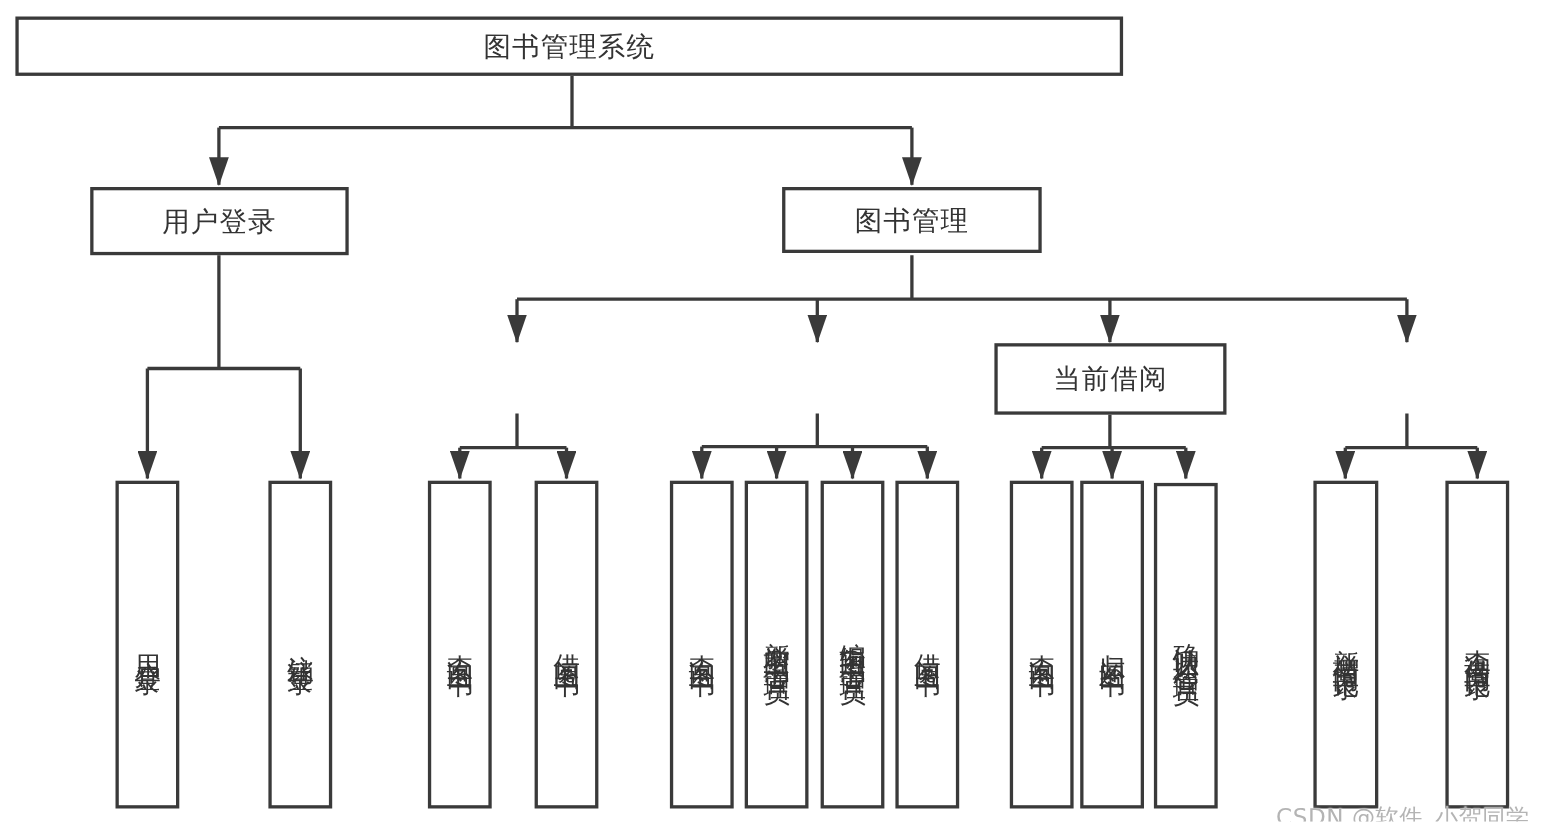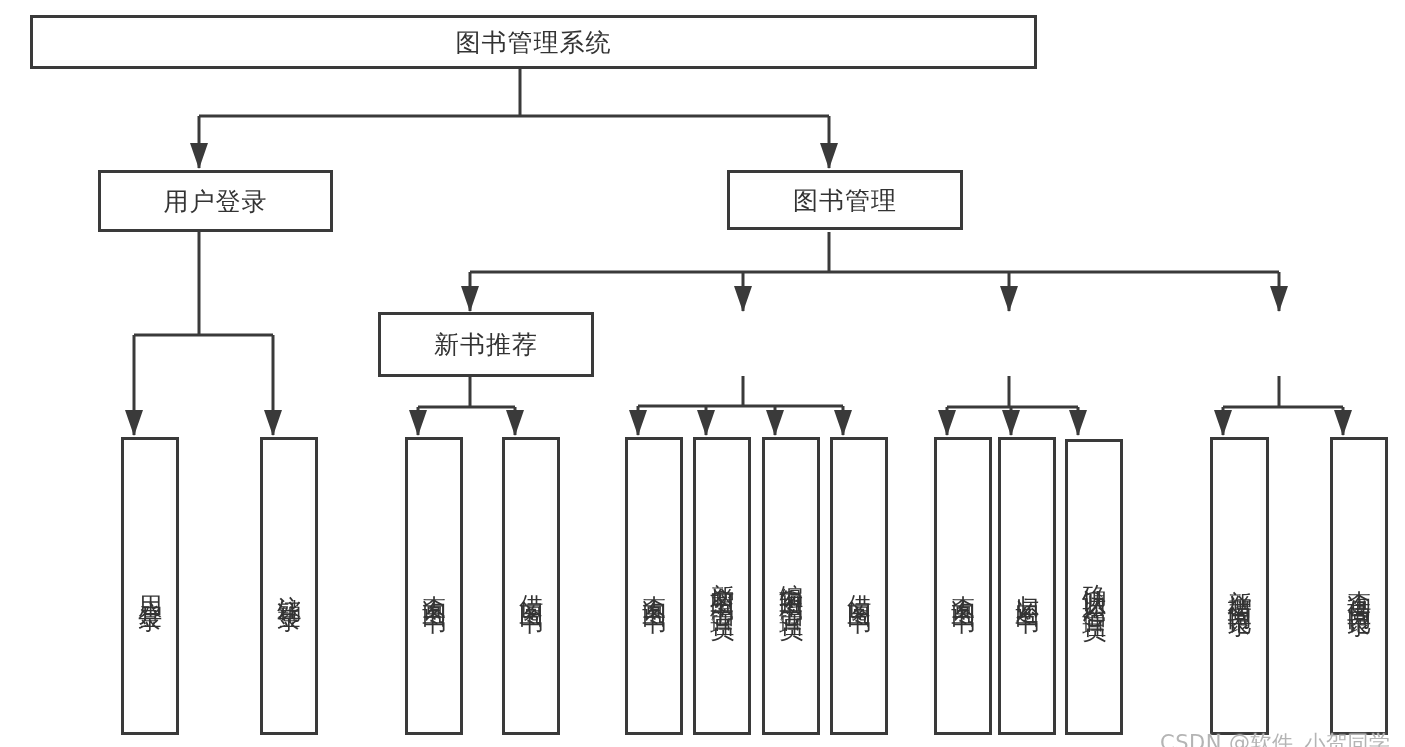--- a/index.html
+++ b/index.html
@@ -4,21 +4,21 @@
 <style>
   html,body{margin:0;padding:0;background:#ffffff;}
   .stage{
     position:relative;width:1405px;height:747px;background:#ffffff;overflow:hidden;
     font-family:"DejaVu Sans","Liberation Sans",sans-serif;
   }
   .wires{position:absolute;left:0;top:0;}
   .node{
     position:absolute;box-sizing:border-box;background:#ffffff;
     border:3px solid #3a3a3a;color:#333333;
-    display:flex;align-items:center;justify-content:center;text-align:right;margin-left:16px;
+    display:flex;align-items:center;justify-content:center;text-align:right;
   }
   .hnode{font-size:25px;letter-spacing:1px;}
   .vnode .vt{
     writing-mode:vertical-lr;text-orientation:mixed;
     font-size:24px;line-height:1.1;letter-spacing:5px;white-space:nowrap;
   }
   .watermark{
     position:absolute;left:1160px;top:713px;z-index:5;
     font-size:21px;color:#b4b4b4;letter-spacing:0.5px;white-space:nowrap;
     text-shadow:0 0 2px #ffffff;
@@ -72,22 +72,22 @@
     <span>图书管理系统</span>
   </div>
 
   <div class="node hnode" style="left:82px;top:170px;width:235px;height:62px">
     <span>用户登录</span>
   </div>
   <div class="node hnode" style="left:711px;top:170px;width:236px;height:60px">
     <span>图书管理</span>
   </div>
 
-  <div class="node hnode" style="left:362px;top:312px;width:216px;height:65px">
-    <span>新书推荐</span>
+  <div class="node hnode" style="left:904px;top:312px;width:211px;height:65px">
+    <span>当前借阅</span>
   </div>
 
   <div class="node vnode" style="left:105px;top:437px;width:58px;height:298px">
     <span class="vt">用户登录</span>
   </div>
   <div class="node vnode" style="left:244px;top:437px;width:58px;height:298px">
     <span class="vt">注销登录</span>
   </div>
 
   <div class="node vnode" style="left:389px;top:437px;width:58px;height:298px">

